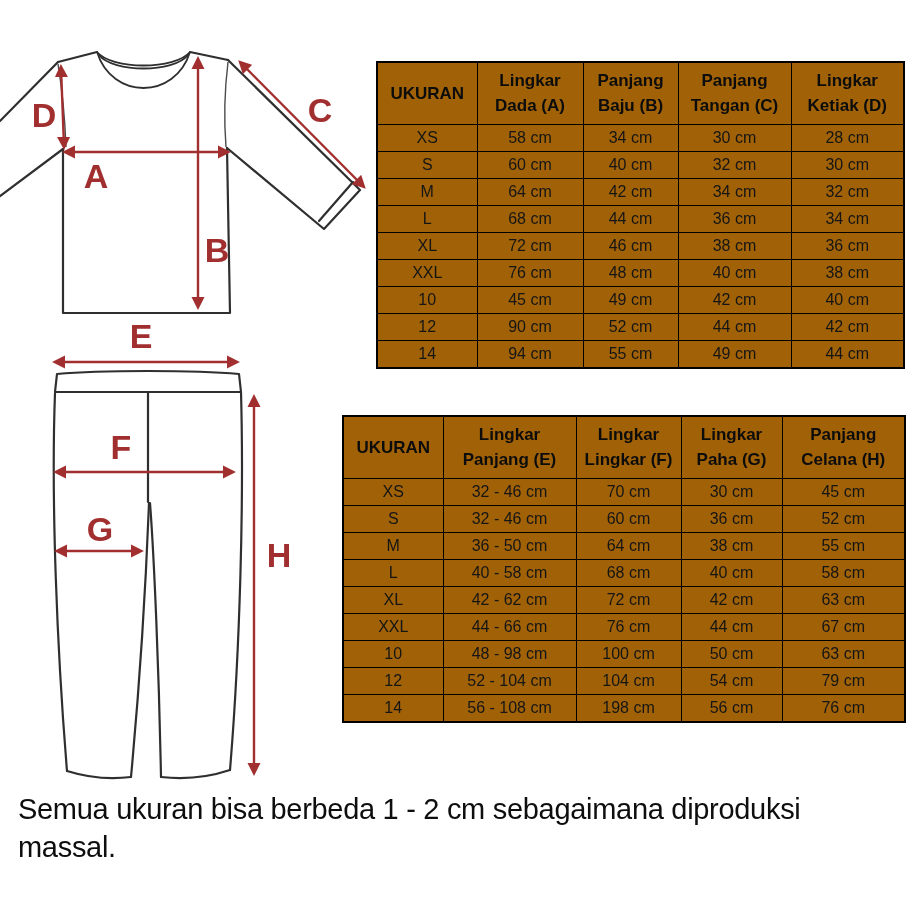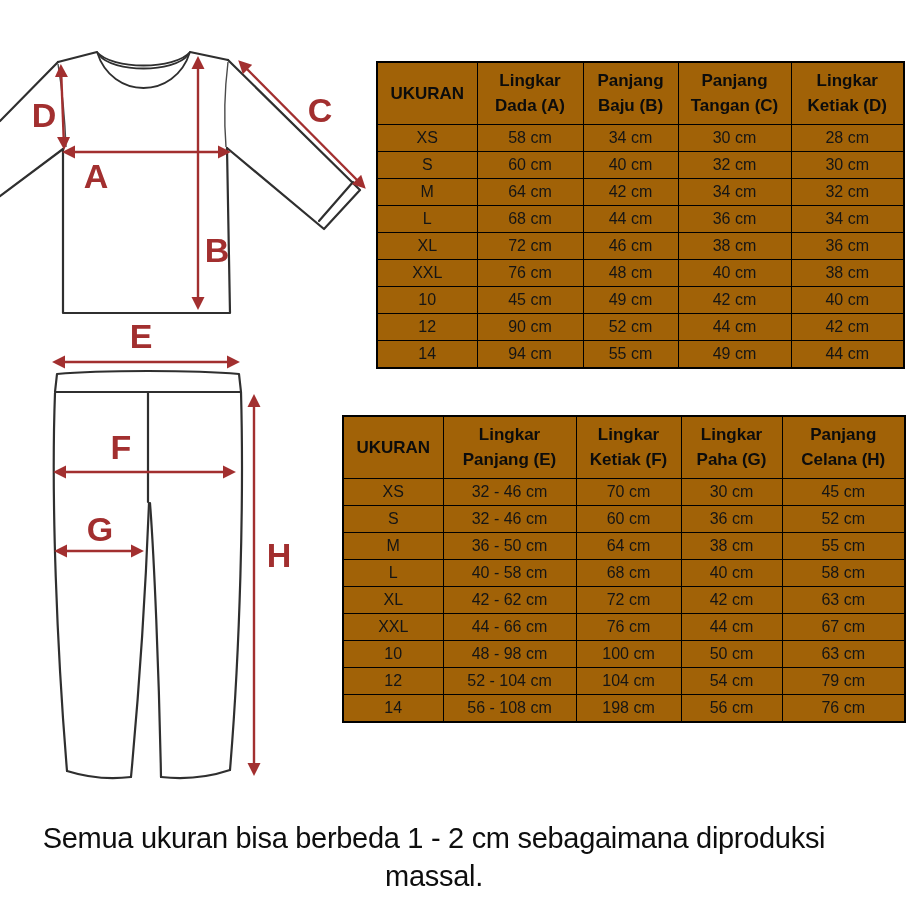--- a/index.html
+++ b/index.html
@@ -43,27 +43,26 @@
   table.size-table thead tr { height: 62px; }
   table.size-table td {
     font-size: 16px;
     height: 26px;
     color: #151515;
   }
 
   .note {
     position: absolute;
     left: 18px;
-    top: 820px;
+    top: 791px;
     width: 832px;
     font-size: 29px;
     line-height: 1.3;
     color: #0e0e0e;
     letter-spacing: -0.3px;
-    text-align: center;
   }
 
   .measure-arrow {
     fill: none;
     stroke: #a22f2f;
     stroke-width: 2.4;
   }
   .measure-label {
     font-family: "Liberation Sans", sans-serif;
     font-weight: bold;
@@ -245,21 +244,21 @@
         <col style="width:100px">
           <col style="width:133px">
           <col style="width:105px">
           <col style="width:101px">
           <col style="width:123px">
       </colgroup>
       <thead>
         <tr>
           <th>UKURAN</th>
           <th><span>Lingkar</span><br><span>Panjang (E)</span></th>
-          <th><span>Lingkar</span><br><span>Ketiak (F)</span></th>
+          <th><span>Lingkar</span><br><span>Lingkar (F)</span></th>
           <th><span>Lingkar</span><br><span>Paha (G)</span></th>
           <th><span>Panjang</span><br><span>Celana (H)</span></th>
         </tr>
       </thead>
       <tbody>
           <tr>
             <td>XS</td>
             <td>32 - 46 cm</td>
             <td>70 cm</td>
             <td>30 cm</td>

